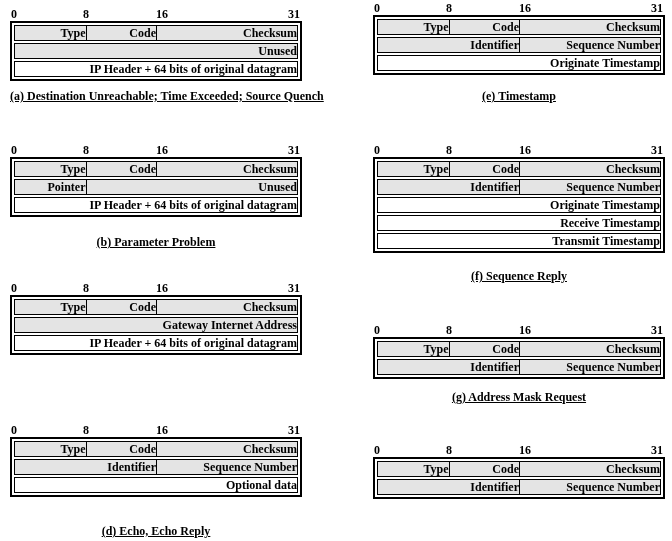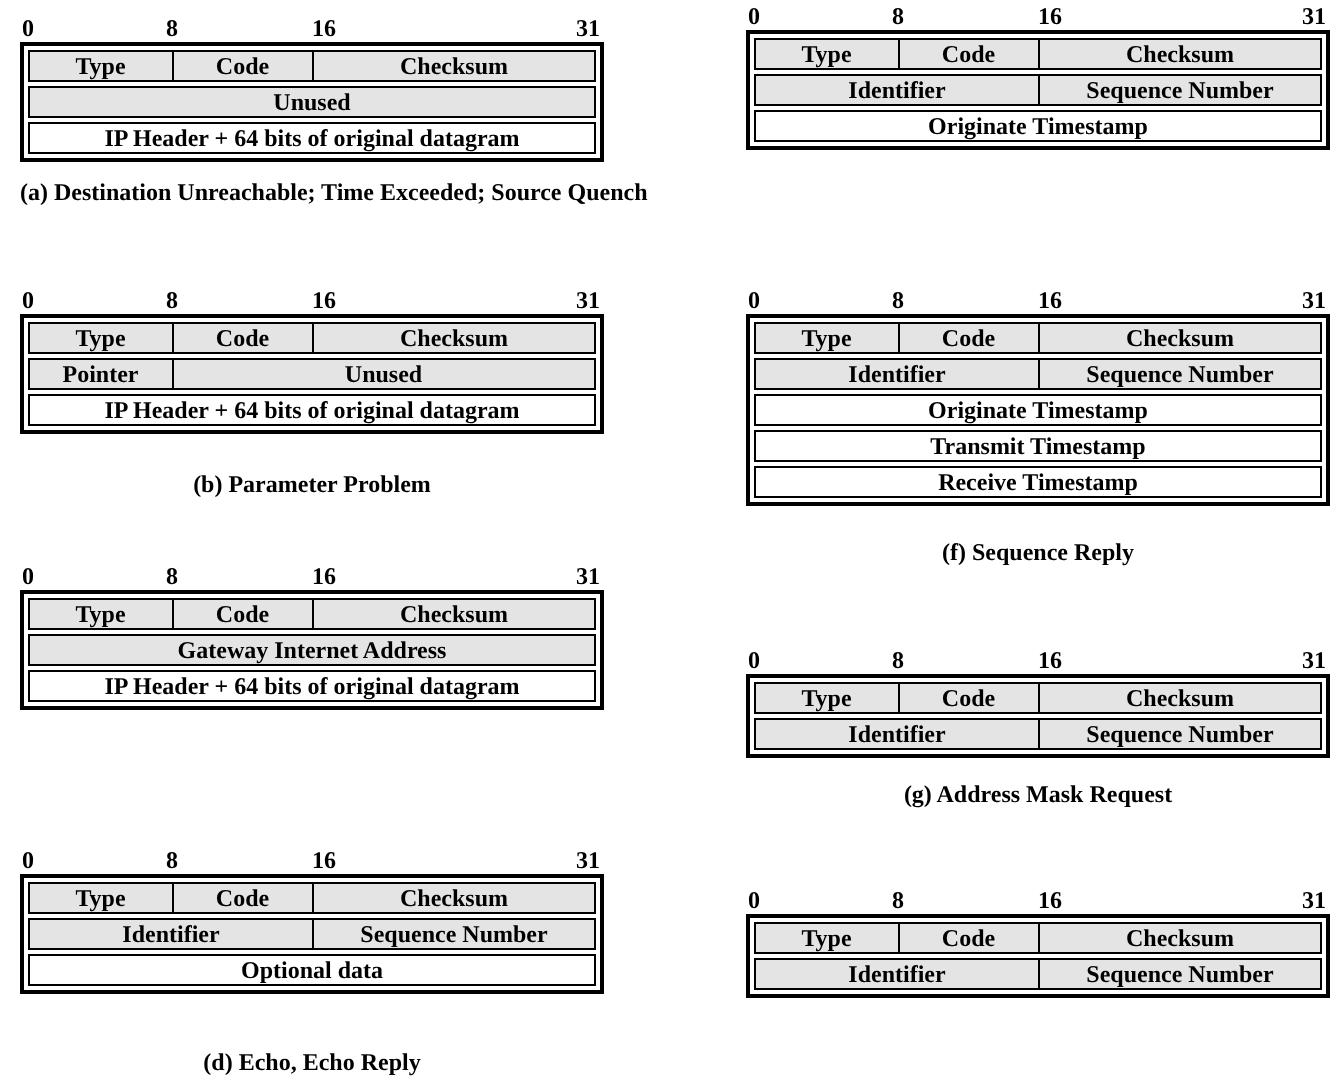--- a/index.html
+++ b/index.html
@@ -31,26 +31,26 @@
   .bit-2{left:50%;}
   .bit-3{right:2px;}
   .box{
     box-sizing:border-box;border:2px solid var(--line);background:var(--plain);
     padding:2px;display:flex;flex-direction:column;gap:2px;
   }
   .row{display:flex;border:1px solid var(--line);background:var(--plain);}
   .row.shaded{background:var(--shaded);}
   .cell{
     box-sizing:border-box;height:14px;line-height:14px;
-    font-size:12px;text-align:center;overflow:visible;white-space:nowrap;
+    font-size:12px;text-align:right;overflow:visible;white-space:nowrap;
   }
   .cell + .cell{border-left:1px solid var(--line);}
   .caption{
     margin-top:13px;font-size:12px;line-height:13px;
-    text-align:center;white-space:nowrap;
+    text-align:center;white-space:nowrap;text-decoration:underline;
   }
   .pos-a .caption{margin-top:9px;}
   .pos-b .caption{margin-top:19px;}
   .pos-c .caption{margin-top:14px;}
   .pos-d .caption{margin-top:28px;}
   .pos-e .caption{margin-top:15px;}
   .pos-f .caption{margin-top:17px;}
   .pos-g .caption{margin-top:12px;}
   .pos-h .caption{margin-top:11px;}
 </style>
@@ -164,20 +164,21 @@
         <div class="cell" style="width: 50%;">Checksum</div>
       </div>
       <div class="row shaded">
         <div class="cell" style="width: 50%;">Identifier</div>
         <div class="cell" style="width: 50%;">Sequence Number</div>
       </div>
       <div class="row">
         <div class="cell" style="width: 100%;">Originate Timestamp</div>
       </div>
     </div>
+  <div class="caption">(e) Timestamp</div>
 </section>
 
 <section class="diagram pos-f">
   <div class="bits">
       <span class="bit bit-0">0</span>
       <span class="bit bit-1">8</span>
       <span class="bit bit-2">16</span>
       <span class="bit bit-3">31</span>
     </div>
   <div class="box">
@@ -187,25 +188,25 @@
         <div class="cell" style="width: 50%;">Checksum</div>
       </div>
       <div class="row shaded">
         <div class="cell" style="width: 50%;">Identifier</div>
         <div class="cell" style="width: 50%;">Sequence Number</div>
       </div>
       <div class="row">
         <div class="cell" style="width: 100%;">Originate Timestamp</div>
       </div>
       <div class="row">
+        <div class="cell" style="width: 100%;">Receive Timestamp</div>
+      </div>
+      <div class="row">
         <div class="cell" style="width: 100%;">Transmit Timestamp</div>
       </div>
-      <div class="row">
-        <div class="cell" style="width: 100%;">Receive Timestamp</div>
-      </div>
     </div>
   <div class="caption">(f) Sequence Reply</div>
 </section>
 
 <section class="diagram pos-g">
   <div class="bits">
       <span class="bit bit-0">0</span>
       <span class="bit bit-1">8</span>
       <span class="bit bit-2">16</span>
       <span class="bit bit-3">31</span>

